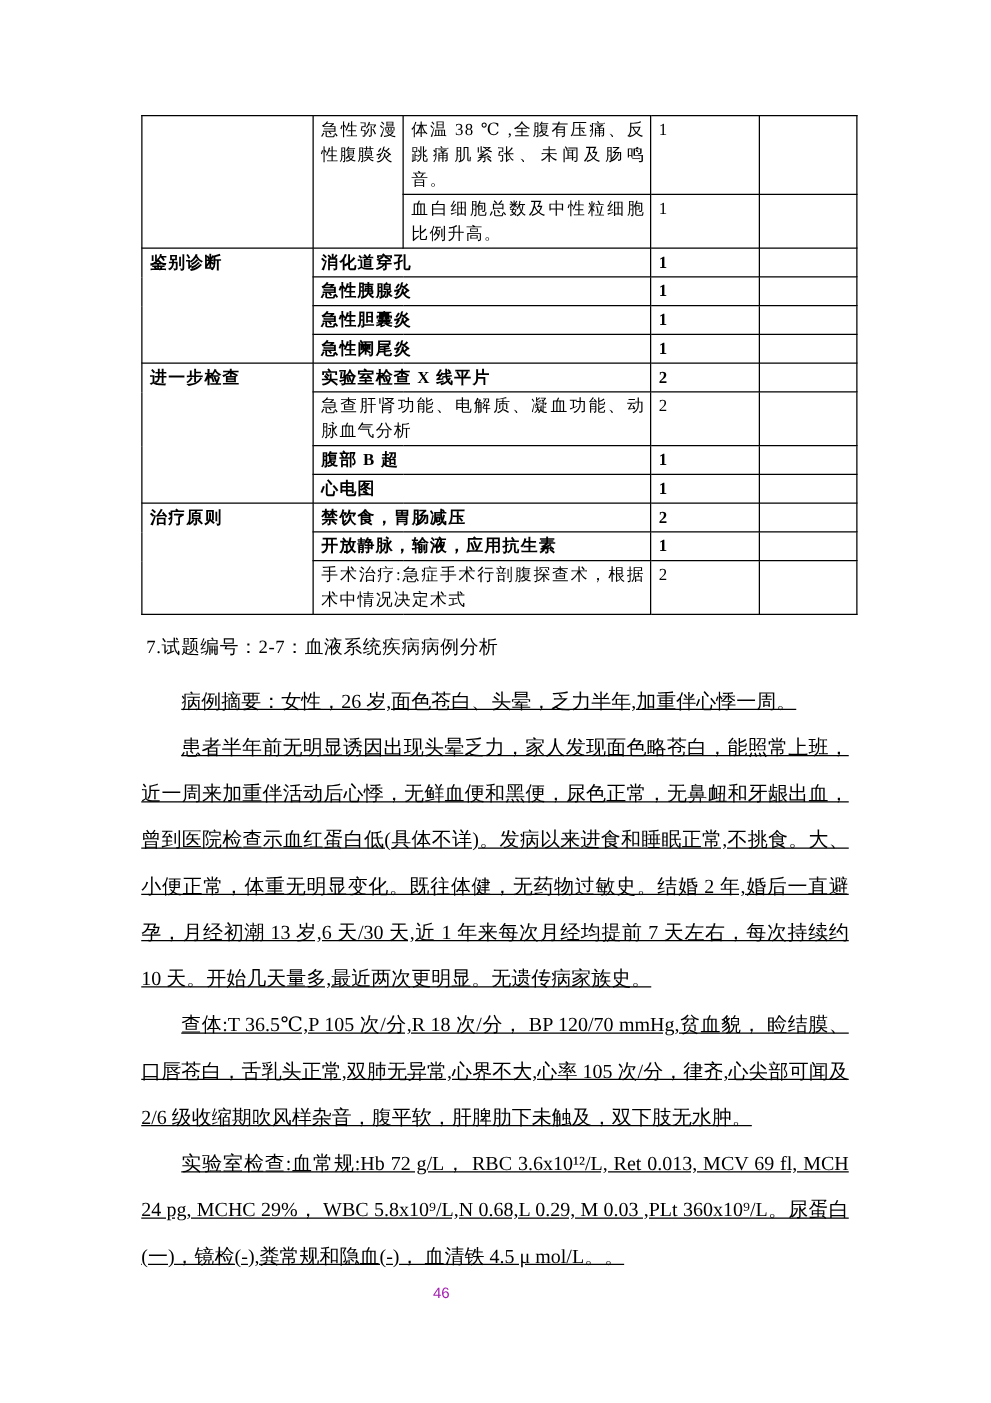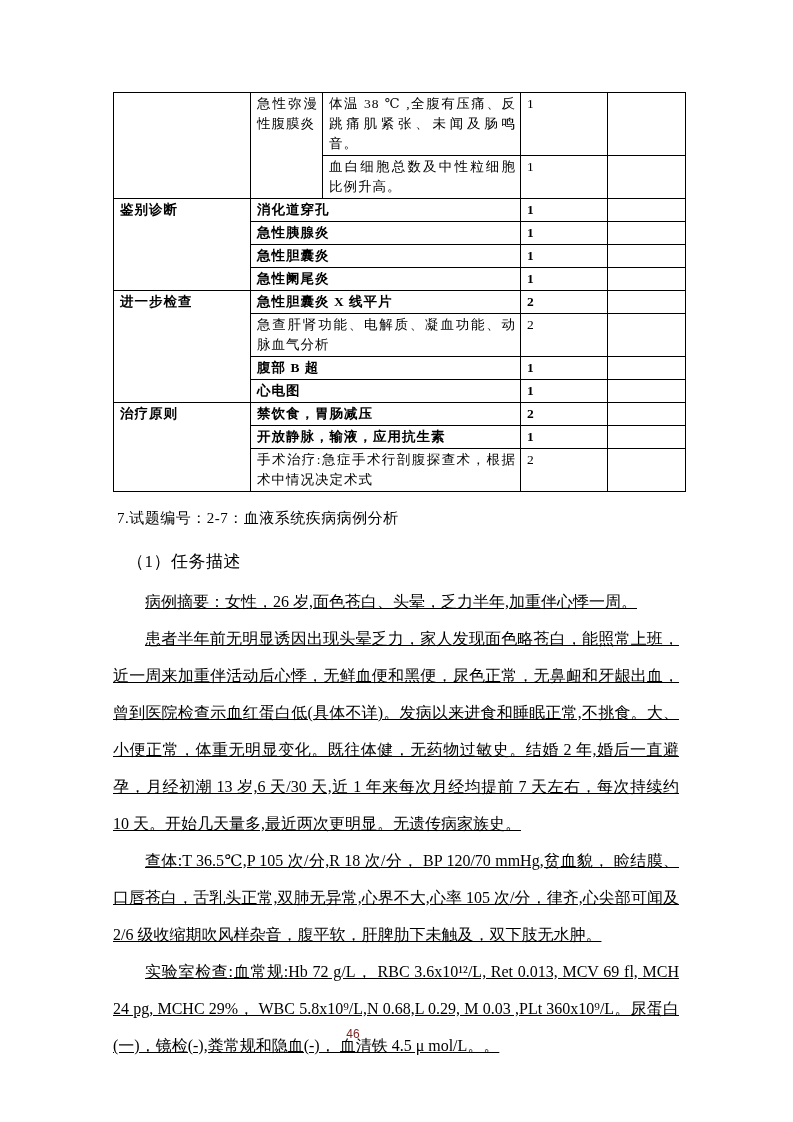--- a/index.html
+++ b/index.html
@@ -65,21 +65,21 @@
 
   
   .footer {
     position: absolute;
     top: 1027px;
     left: 0;
     right: 0;
     text-align: center;
     font-family: "Liberation Sans", "DejaVu Sans", sans-serif;
     font-size: 12px;
-    color: #7f1d1d;
+    color: #a21caf;
   }
 </style>
 </head>
 <body>
 
 <div class="page">
   <div class="content">
 
     <table class="score-table">
       <colgroup>
@@ -121,21 +121,21 @@
           <td class="c5"></td>
         </tr>
         <tr class="single">
           <td class="c23" colspan="2">急性阑尾炎</td>
           <td class="c4">1</td>
           <td class="c5"></td>
         </tr>
 
         <tr class="single">
           <td class="c1" rowspan="4">进一步检查</td>
-          <td class="c23" colspan="2">急性胆囊炎 X 线平片</td>
+          <td class="c23" colspan="2">实验室检查 X 线平片</td>
           <td class="c4">2</td>
           <td class="c5"></td>
         </tr>
         <tr>
           <td class="c23" colspan="2">急查肝肾功能、电解质、凝血功能、动脉血气分析</td>
           <td class="c4">2</td>
           <td class="c5"></td>
         </tr>
         <tr class="single">
           <td class="c23" colspan="2">腹部 B 超</td>
@@ -161,21 +161,20 @@
         </tr>
         <tr>
           <td class="c23" colspan="2">手术治疗:急症手术行剖腹探查术，根据术中情况决定术式</td>
           <td class="c4">2</td>
           <td class="c5"></td>
         </tr>
       </tbody>
     </table>
 
     <div class="section-heading">7.试题编号：2-7：血液系统疾病病例分析</div>
-    <div class="task-heading">（1）任务描述</div>
 
     <div class="body-text">
       <p>病例摘要：女性，26 岁,面色苍白、头晕，乏力半年,加重伴心悸一周。</p>
       <p>患者半年前无明显诱因出现头晕乏力，家人发现面色略苍白，能照常上班，近一周来加重伴活动后心悸，无鲜血便和黑便，尿色正常，无鼻衄和牙龈出血，曾到医院检查示血红蛋白低(具体不详)。发病以来进食和睡眠正常,不挑食。大、小便正常，体重无明显变化。既往体健，无药物过敏史。结婚 2 年,婚后一直避孕，月经初潮 13 岁,6 天/30 天,近 1 年来每次月经均提前 7 天左右，每次持续约 10 天。开始几天量多,最近两次更明显。无遗传病家族史。</p>
       <p>查体:T 36.5℃,P 105 次/分,R 18 次/分， BP 120/70 mmHg,贫血貌， 睑结膜、口唇苍白，舌乳头正常,双肺无异常,心界不大,心率 105 次/分，律齐,心尖部可闻及 2/6 级收缩期吹风样杂音，腹平软，肝脾肋下未触及，双下肢无水肿。</p>
       <p>实验室检查:血常规:Hb 72 g/L， RBC 3.6x10¹²/L, Ret 0.013, MCV 69 fl, MCH 24 pg, MCHC 29%， WBC 5.8x10⁹/L,N 0.68,L 0.29, M 0.03 ,PLt 360x10⁹/L。尿蛋白(一)，镜检(-),粪常规和隐血(-)， 血清铁 4.5 μ mol/L。。</p>
     </div>
   </div>
 
   <div class="footer">46</div>

